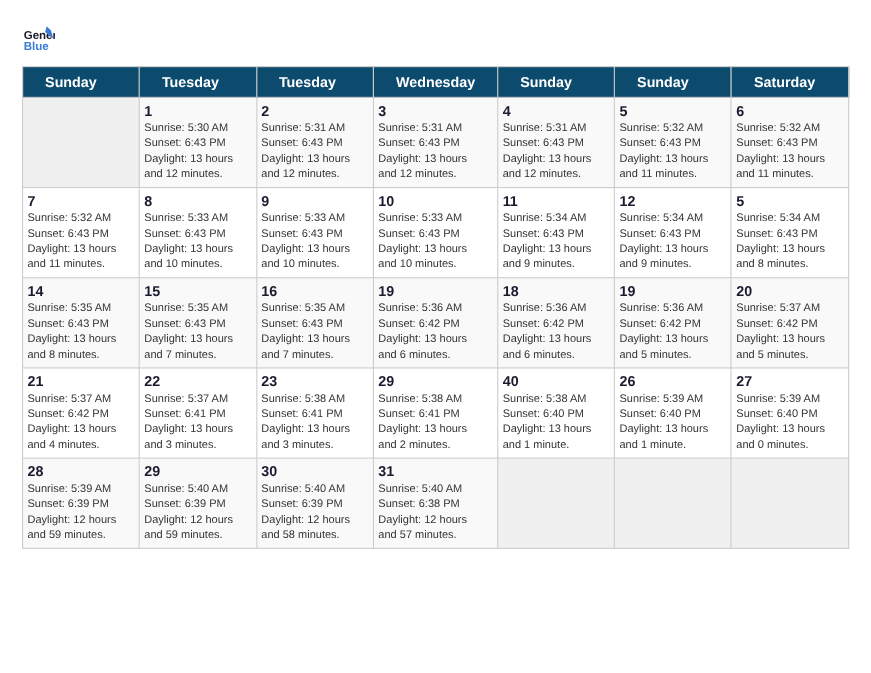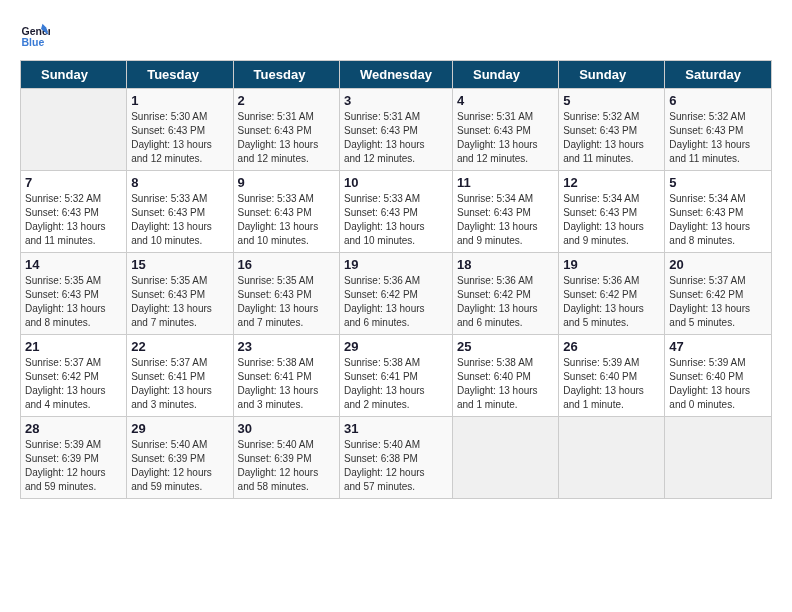--- a/index.html
+++ b/index.html
@@ -280,35 +280,35 @@
 and 3 minutes.</div>
         </td>
         <td>
           <span class="day-number">29</span>
           <div class="day-info" style="white-space: pre-line;">Sunrise: 5:38 AM
 Sunset: 6:41 PM
 Daylight: 13 hours
 and 2 minutes.</div>
         </td>
         <td>
-          <span class="day-number">25</span>
+          <span class="day-number">40</span>
           <div class="day-info" style="white-space: pre-line;">Sunrise: 5:38 AM
 Sunset: 6:40 PM
 Daylight: 13 hours
 and 1 minute.</div>
         </td>
         <td>
           <span class="day-number">26</span>
           <div class="day-info" style="white-space: pre-line;">Sunrise: 5:39 AM
 Sunset: 6:40 PM
 Daylight: 13 hours
 and 1 minute.</div>
         </td>
         <td>
-          <span class="day-number">47</span>
+          <span class="day-number">27</span>
           <div class="day-info" style="white-space: pre-line;">Sunrise: 5:39 AM
 Sunset: 6:40 PM
 Daylight: 13 hours
 and 0 minutes.</div>
         </td>
       </tr>
       <tr>
         <td>
           <span class="day-number">28</span>
           <div class="day-info" style="white-space: pre-line;">Sunrise: 5:39 AM

